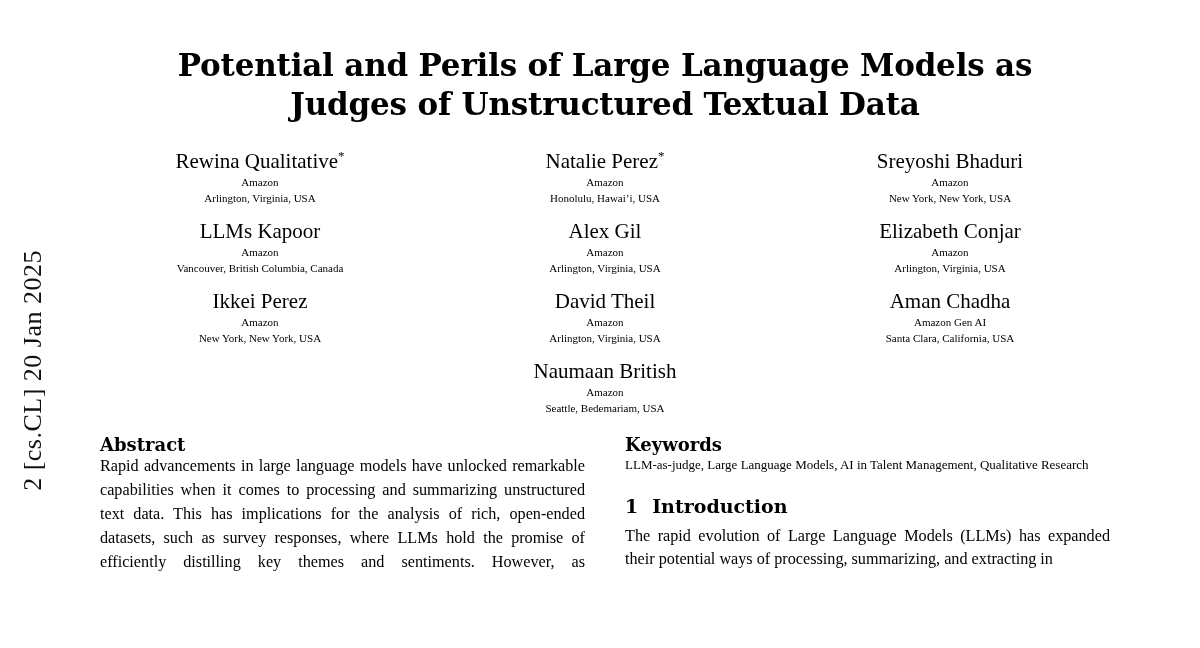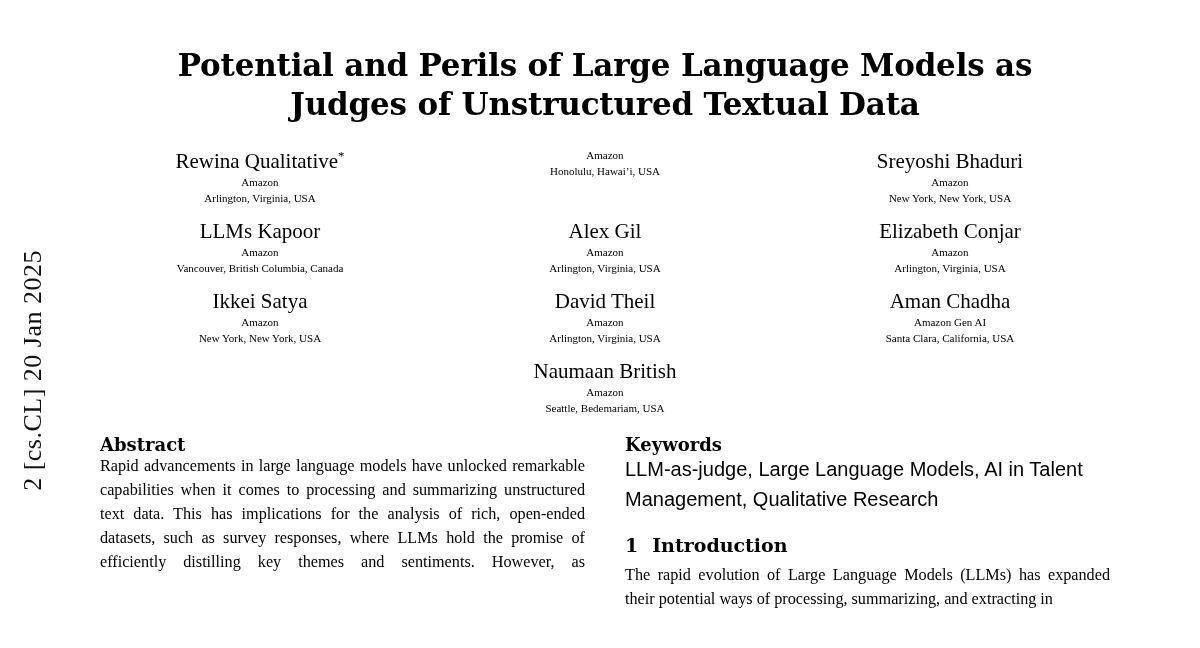--- a/index.html
+++ b/index.html
@@ -104,24 +104,24 @@
     gap: 14px;
   }
   .body-text {
     font-size: 16.2px;
     line-height: 1.47;
     text-align: justify;
     font-family: "Liberation Serif", serif;
     hyphens: auto;
   }
   .keywords-text {
-    font-size: 20px;
+    font-size: 13px;
     line-height: 1.47;
     text-align: left;
-    font-family: Liberation Sans, sans-serif;
+    font-family: Liberation Serif, serif;
   }
   .abstract-body {
     max-height: 118px;
     overflow: hidden;
   }
   .intro-body {
     max-height: 46px;
     overflow: hidden;
   }
 </style>
@@ -136,20 +136,21 @@
 
   <div class="authors">
 
     <div class="author-row">
       <div class="author-cell">
         <div class="author-name"><span>Rewina Qualitative</span><sup>*</sup></div>
         <div class="author-aff">Amazon</div>
         <div class="author-loc">Arlington, Virginia, USA</div>
       </div>
       <div class="author-cell">
+        <div class="author-name"><span>Natalie Perez</span><sup>*</sup></div>
         <div class="author-aff">Amazon</div>
         <div class="author-loc">Honolulu, Hawai’i, USA</div>
       </div>
       <div class="author-cell">
         <div class="author-name"><span>Sreyoshi Bhaduri</span><sup></sup></div>
         <div class="author-aff">Amazon</div>
         <div class="author-loc">New York, New York, USA</div>
       </div>
     </div>
 
@@ -166,21 +167,21 @@
       </div>
       <div class="author-cell">
         <div class="author-name"><span>Elizabeth Conjar</span><sup></sup></div>
         <div class="author-aff">Amazon</div>
         <div class="author-loc">Arlington, Virginia, USA</div>
       </div>
     </div>
 
     <div class="author-row">
       <div class="author-cell">
-        <div class="author-name"><span>Ikkei Satya</span><sup></sup></div>
+        <div class="author-name"><span>Ikkei Perez</span><sup></sup></div>
         <div class="author-aff">Amazon</div>
         <div class="author-loc">New York, New York, USA</div>
       </div>
       <div class="author-cell">
         <div class="author-name"><span>David Theil</span><sup></sup></div>
         <div class="author-aff">Amazon</div>
         <div class="author-loc">Arlington, Virginia, USA</div>
       </div>
       <div class="author-cell">
         <div class="author-name"><span>Aman Chadha</span><sup></sup></div>

